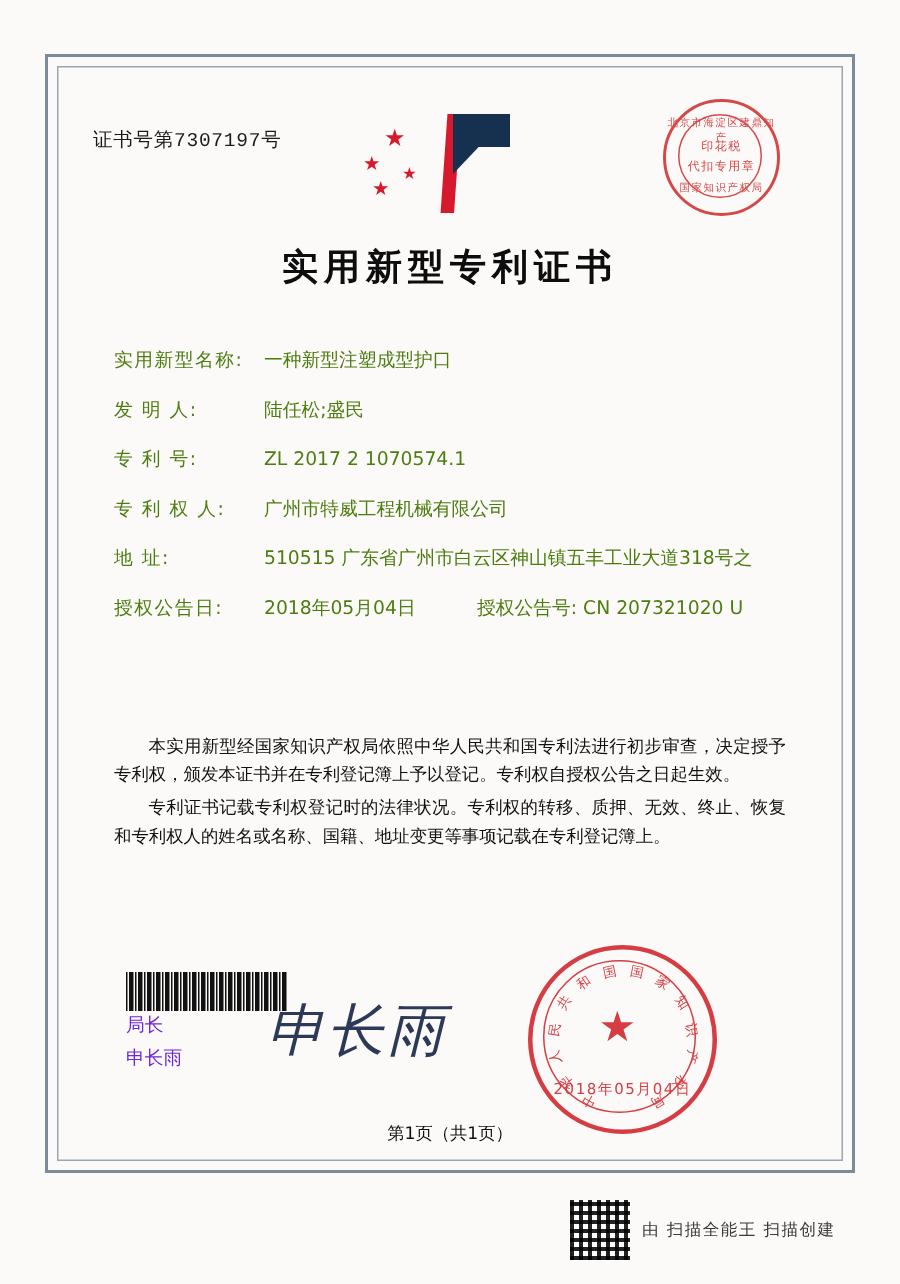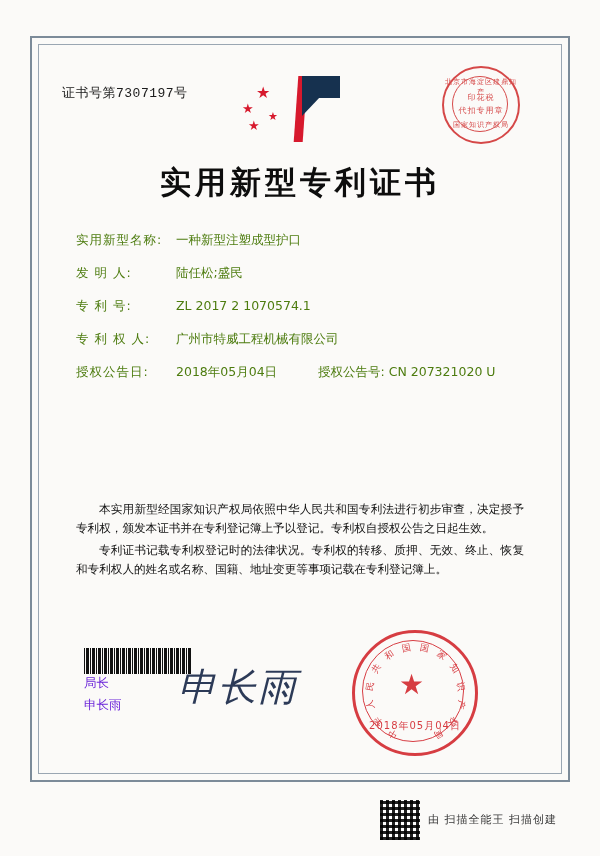--- a/index.html
+++ b/index.html
@@ -79,37 +79,37 @@
     position:absolute;width:100%;text-align:center;font-size:7px;letter-spacing:1px;
     font-family:"DejaVu Sans", sans-serif;
   }
   .seal-tr .t1{top:9px;}
   .seal-tr .t2{top:24px;font-size:8px;}
   .seal-tr .t3{top:37px;font-size:8px;}
   .seal-tr .t4{top:52px;font-size:7px;}
 
   .title{
     position:absolute;left:0;top:162px;width:600px;text-align:center;
-    font-size:31px;font-weight:bold;letter-spacing:4px;color:#0d0d0d;
+    font-size:24px;font-weight:bold;letter-spacing:4px;color:#0d0d0d;
     font-family:"DejaVu Sans", sans-serif;
   }
 
   .fields{
     position:absolute;left:76px;top:232px;width:450px;
     font-size:12.5px;color:#4d7c0f;
     font-family:"DejaVu Sans", sans-serif;
   }
   .f-row{position:relative;height:33px;white-space:nowrap;}
   .f-label{display:inline-block;width:96px;letter-spacing:1px;}
   .f-value{display:inline-block;}
   .two-col{position:relative;height:33px;}
   .two-col .right{position:absolute;left:242px;top:0;}
 
   .body-text{
-    position:absolute;left:76px;top:500px;width:448px;
+    position:absolute;left:76px;top:488px;width:448px;
     font-size:11.6px;line-height:19px;color:#111;text-align:justify;
     font-family:"DejaVu Sans", sans-serif;
   }
   .body-text p{margin:0 0 3px 0;text-indent:23px;}
 
   
   .barcode{
     position:absolute;left:84px;top:648px;width:110px;height:26px;
   }
   .barcode i{position:absolute;top:0;height:26px;background:#111;display:block;}
@@ -210,20 +210,24 @@
       <span class="f-label">发 明 人:</span>
       <span class="f-value">陆任松;盛民</span>
     </div>
     <div class="f-row">
       <span class="f-label">专 利 号:</span>
       <span class="f-value">ZL 2017 2 1070574.1</span>
     </div>
     <div class="f-row">
       <span class="f-label">专 利 权 人:</span>
       <span class="f-value">广州市特威工程机械有限公司</span>
+    </div>
+    <div class="f-row">
+      <span class="f-label">地 址:</span>
+      <span class="f-value">510515  广东省广州市白云区神山镇五丰工业大道318号之</span>
     </div>
     <div class="two-col">
       <span class="f-label">授权公告日:</span>
       <span class="f-value">2018年05月04日</span>
       <span class="right">
         <span>授权公告号:</span>
         <span>CN 207321020 U</span>
       </span>
     </div>
   </div>
@@ -293,16 +297,17 @@
         <span style="left: 94.8787px; top: 29.4146px; transform: rotate(57.6923deg);">知</span>
         <span style="left: 101.404px; top: 46.6211px; transform: rotate(80.7692deg);">识</span>
         <span style="left: 100.663px; top: 65.0085px; transform: rotate(103.846deg);">产</span>
         <span style="left: 92.7744px; top: 81.6341px; transform: rotate(126.923deg);">权</span>
         <span style="left: 79px; top: 93.8372px; transform: rotate(150deg);">局</span>
       </div>
     <div class="ctr-star">★</div>
     <div class="sealdate">2018年05月04日</div>
   </div>
 
+  <div class="page-num">第1页（共1页）</div>
 
   <div class="qr"></div>
   <div class="footer-text">由 扫描全能王 扫描创建</div>
 </div>
 
 </body></html>

